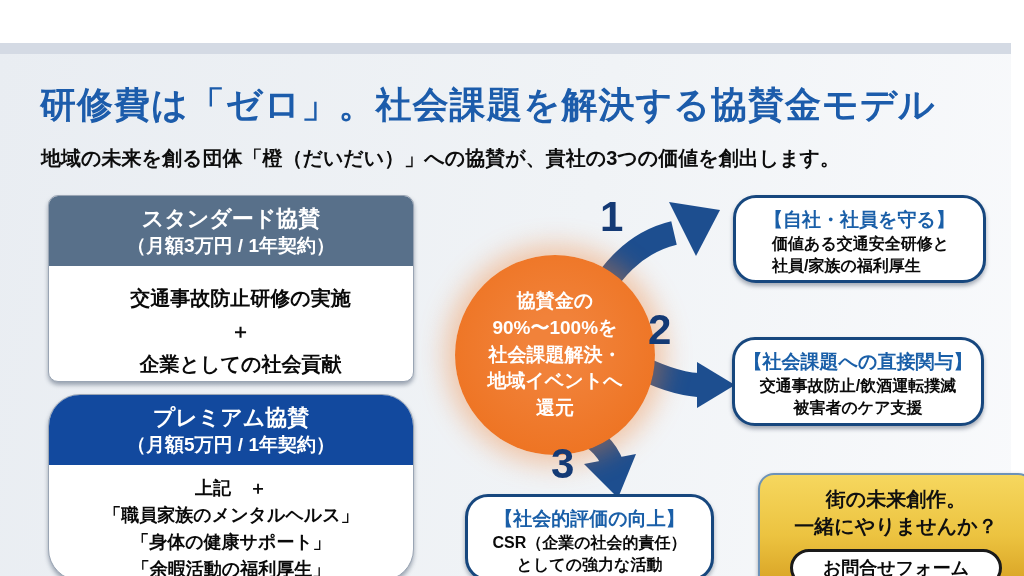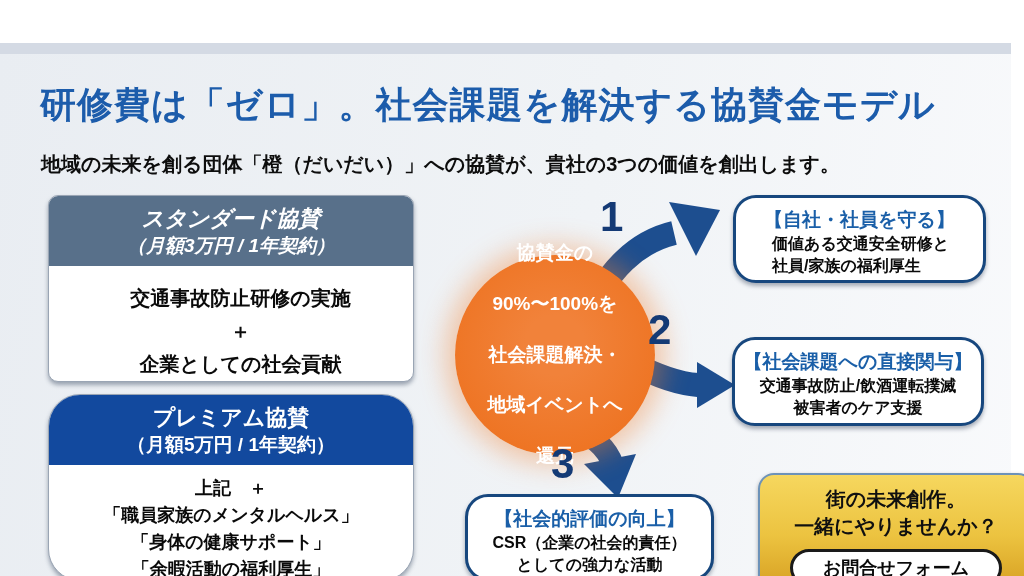--- a/index.html
+++ b/index.html
@@ -11,54 +11,53 @@
     margin-top:43px;
   }
   .topbar{ position:absolute; left:0; top:0; width:1024px; height:11px; background:#d4dae4; }
   .right-strip{ position:absolute; right:0; top:0; width:13px; height:576px; background:#ffffff; }
 
   .title{
     position:absolute; left:40px; top:38px; width:940px;
     font-size:36px; font-weight:800; color:#1c5cab; letter-spacing:1px;
   }
   .subtitle{
-    position:absolute; left:41px; top:108px; width:940px;
+    position:absolute; left:41px; top:102px; width:940px;
     font-size:20px; font-weight:700; color:#0d0d0d;
   }
 
   
   .card{
     position:absolute; left:48px; width:366px; height:187px;
     background:#ffffff; border:1px solid #9aa5b4; border-radius:10px;
     box-shadow:0 3px 4px rgba(55,70,95,.45); overflow:hidden;
   }
   .card.standard{ top:152px; }
   .card.premium{ top:351px;border-radius:32px; }
   .card-header{
     height:70px; color:#ffffff; text-align:center; padding-top:9px;
   }
-  .card.standard .card-header{ background:#58708a;font-style:italic; }
+  .card.standard .card-header{ background:#58708a; }
   .card.premium .card-header{ background:#12499e; }
   .card-header .plan-name{ font-size:22px; font-weight:800; line-height:1.3; }
   .card-header .plan-price{ font-size:19px; font-weight:700; line-height:1.3; }
   .card-body{
     padding-top:16px; text-align:center; color:#0a0a0a; font-weight:800;
   }
   .card.standard .card-body{ font-size:20px; line-height:1.65;padding-left:19px; }
   .card.premium .card-body{ font-size:18px; line-height:1.5; padding-top:10px; }
 
   
   .circle{
     position:absolute; left:455px; top:212px; width:200px; height:200px;
     border-radius:50%; background:radial-gradient(circle at 50% 45%, #f1823a 20%, #ee7423 75%);
     box-shadow:0 0 26px 10px rgba(241,130,52,.40);
     display:flex; flex-direction:column; justify-content:center; align-items:center;
     color:#ffffff; font-size:19px; font-weight:800; line-height:1.42; text-align:center;
     z-index:3;
-    gap:24px;
   }
 
   .arrows{ position:absolute; left:0; top:0; z-index:2; pointer-events:none; }
 
   .flow-number{
     position:absolute; z-index:4; font-size:42px; font-weight:800; color:#143a75;
   }
   .num1{ left:600px; top:150px; }
   .num2{ left:648px; top:263px; }
   .num3{ left:551px; top:397px; }

